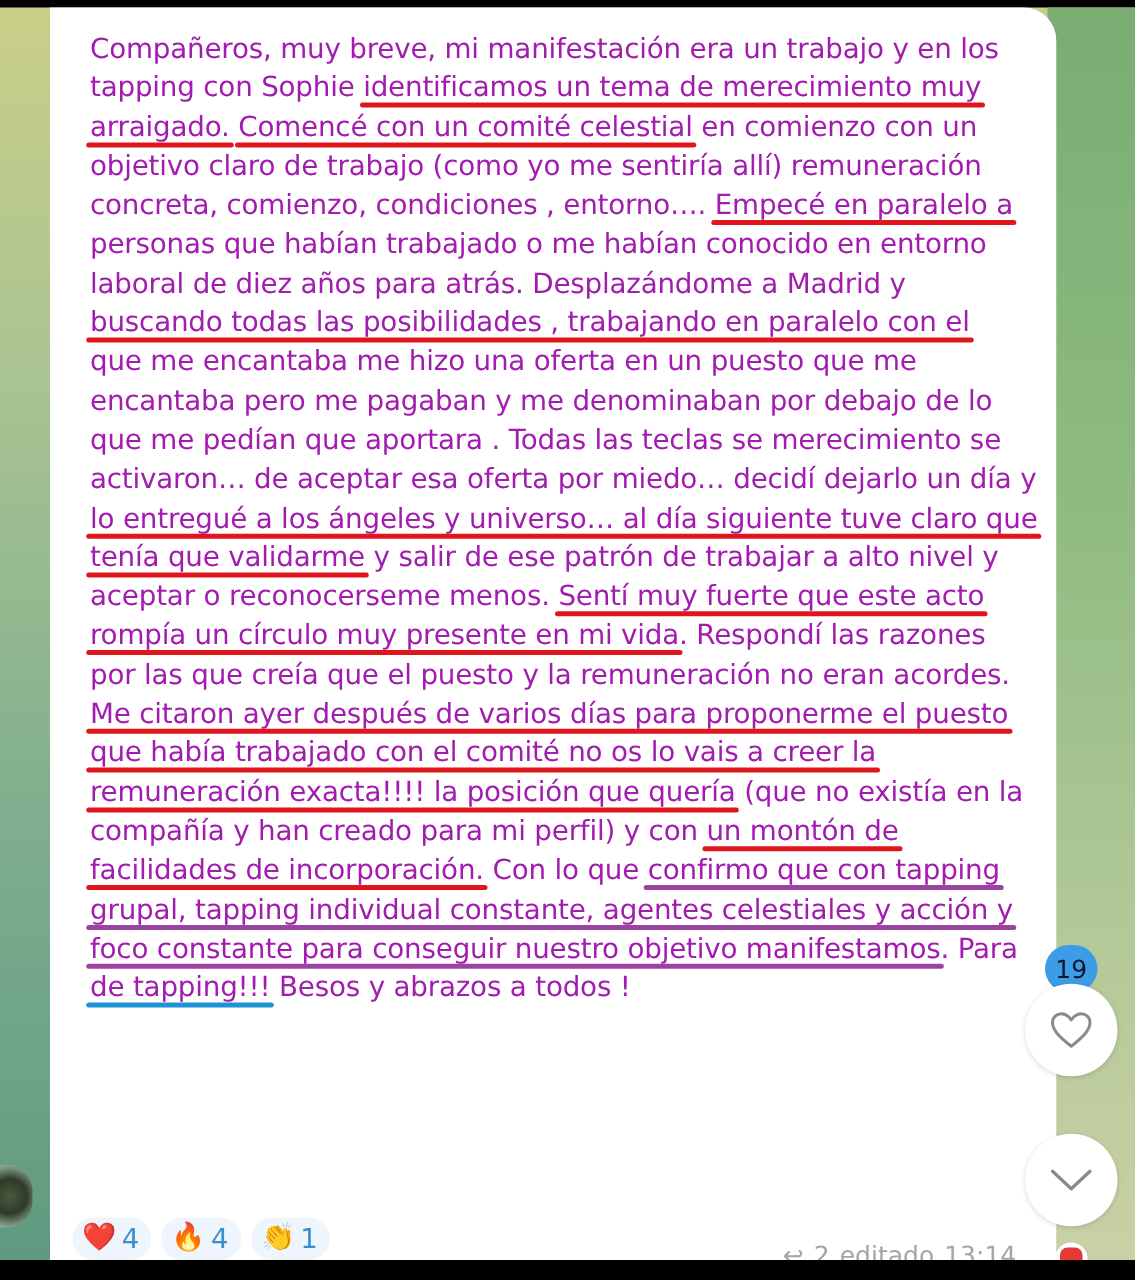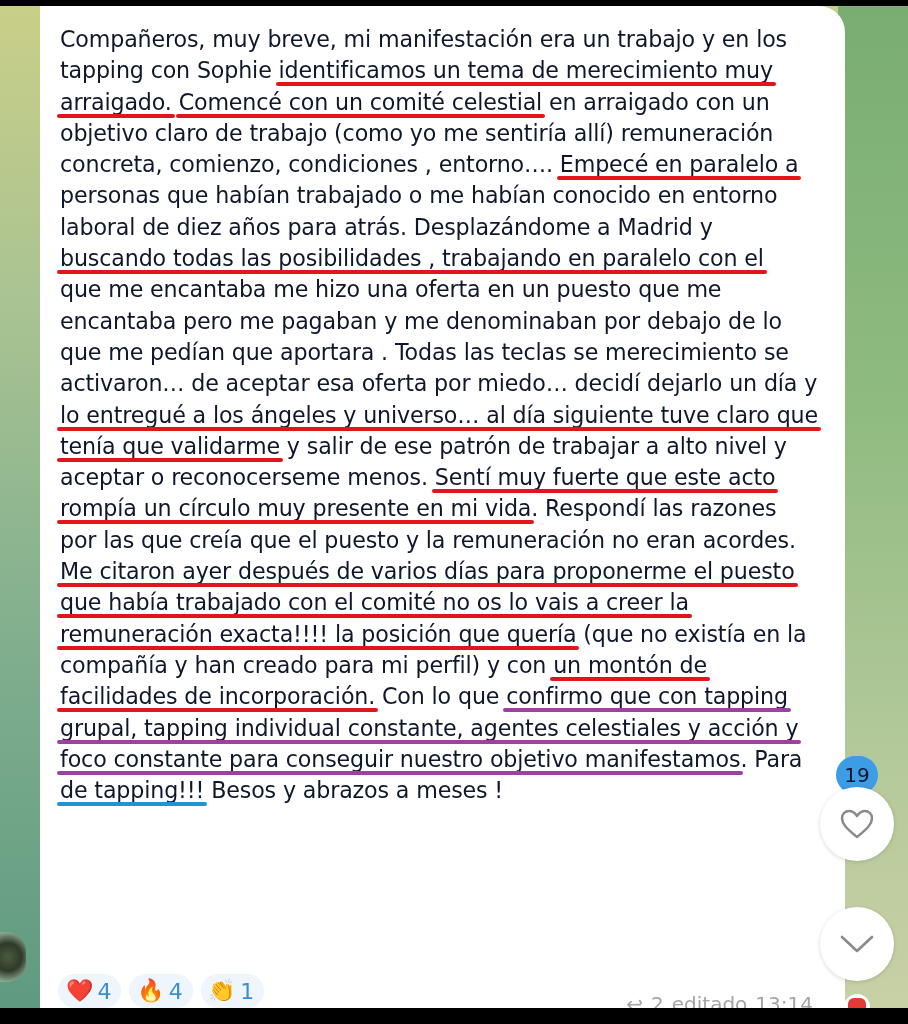--- a/index.html
+++ b/index.html
@@ -20,22 +20,22 @@
     position:absolute; left:0; top:932px; width:26px; height:50px;
     background: radial-gradient(circle at 30% 50%, #4a5b3e 0%, #2f3a2a 45%, #8aa68c 80%);
     border-radius:0 20px 20px 0;
   }
   .bubble {
     position:absolute; left:40px; top:6px; width:805px; height:1002px;
     background:#ffffff;
     border-radius:0 26px 0 0;
   }
   .text {
-    position:absolute; left:20px; top:18px; width:780px;
-    font-size:22.2px; color:#0f172a; letter-spacing:-0.15px;
+    position:absolute; left:32px; top:18px; width:780px;
+    font-size:22.2px; color:#a21caf; letter-spacing:-0.15px;
     line-height:31.3px;
   }
   .line { white-space:nowrap; height:31.3px; }
   .u { text-decoration:none; position:relative; }
   .u::after {
     content:""; position:absolute; left:-3px; right:-3px; bottom:-3px; height:4px; border-radius:3px;
   }
   .u-red::after { background:#e0161c; }
   .u-purple::after { background:#9a43a0; }
   .u-blue::after { background:#1e93d6; }
@@ -76,21 +76,21 @@
 
 <div class="top-bar"></div>
 <div class="wallpaper"></div>
 <div class="wallpaper-right"></div>
 <div class="avatar"></div>
 
 <div class="bubble">
   <div class="text" id="msg-text">
       <div class="line"><span>Compañeros, muy breve, mi manifestación era un trabajo y en los</span></div>
       <div class="line"><span>tapping con Sophie </span><span class="u u-red">identificamos un tema de merecimiento muy</span></div>
-      <div class="line"><span class="u u-red">arraigado.</span><span> </span><span class="u u-red">Comencé con un comité celestial</span><span> en arraigado con un</span></div>
+      <div class="line"><span class="u u-red">arraigado.</span><span> </span><span class="u u-red">Comencé con un comité celestial</span><span> en comienzo con un</span></div>
       <div class="line"><span>objetivo claro de trabajo (como yo me sentiría allí) remuneración</span></div>
       <div class="line"><span>concreta, comienzo, condiciones , entorno…. </span><span class="u u-red">Empecé en paralelo a</span></div>
       <div class="line"><span>personas que habían trabajado o me habían conocido en entorno</span></div>
       <div class="line"><span>laboral de diez años para atrás. Desplazándome a Madrid y</span></div>
       <div class="line"><span class="u u-red">buscando todas las posibilidades , trabajando en paralelo con el</span></div>
       <div class="line"><span>que me encantaba me hizo una oferta en un puesto que me</span></div>
       <div class="line"><span>encantaba pero me pagaban y me denominaban por debajo de lo</span></div>
       <div class="line"><span>que me pedían que aportara  . Todas las teclas se merecimiento se</span></div>
       <div class="line"><span>activaron… de aceptar esa oferta por miedo… decidí dejarlo un día y</span></div>
       <div class="line"><span class="u u-red">lo entregué a los ángeles y universo… al día siguiente tuve claro que</span></div>
@@ -98,21 +98,21 @@
       <div class="line"><span>aceptar o reconocerseme menos. </span><span class="u u-red">Sentí muy fuerte que este acto</span></div>
       <div class="line"><span class="u u-red">rompía un círculo muy presente en mi vida</span><span>. Respondí las razones</span></div>
       <div class="line"><span>por las que creía que el puesto y la remuneración no eran acordes.</span></div>
       <div class="line"><span class="u u-red">Me citaron ayer después de varios días para proponerme el puesto</span></div>
       <div class="line"><span class="u u-red">que había trabajado con el comité no os lo vais a creer la</span></div>
       <div class="line"><span class="u u-red">remuneración exacta!!!! la posición que quería</span><span> (que no existía en la</span></div>
       <div class="line"><span>compañía y han creado para mi perfil) y con </span><span class="u u-red">un montón de</span></div>
       <div class="line"><span class="u u-red">facilidades de incorporación.</span><span> Con lo que </span><span class="u u-purple">confirmo que con tapping</span></div>
       <div class="line"><span class="u u-purple">grupal, tapping individual constante, agentes celestiales y acción y</span></div>
       <div class="line"><span class="u u-purple">foco constante para conseguir nuestro objetivo manifestamos</span><span>. Para</span></div>
-      <div class="line"><span class="u u-blue">de tapping!!!</span><span> Besos y abrazos a meses !</span></div>
+      <div class="line"><span class="u u-blue">de tapping!!!</span><span> Besos y abrazos a todos !</span></div>
     </div>
 
   <div class="reactions" id="reactions">
       <div class="reaction">
         <span class="emoji">❤️</span>
         <span>4</span>
       </div>
       <div class="reaction">
         <span class="emoji">🔥</span>
         <span>4</span>

